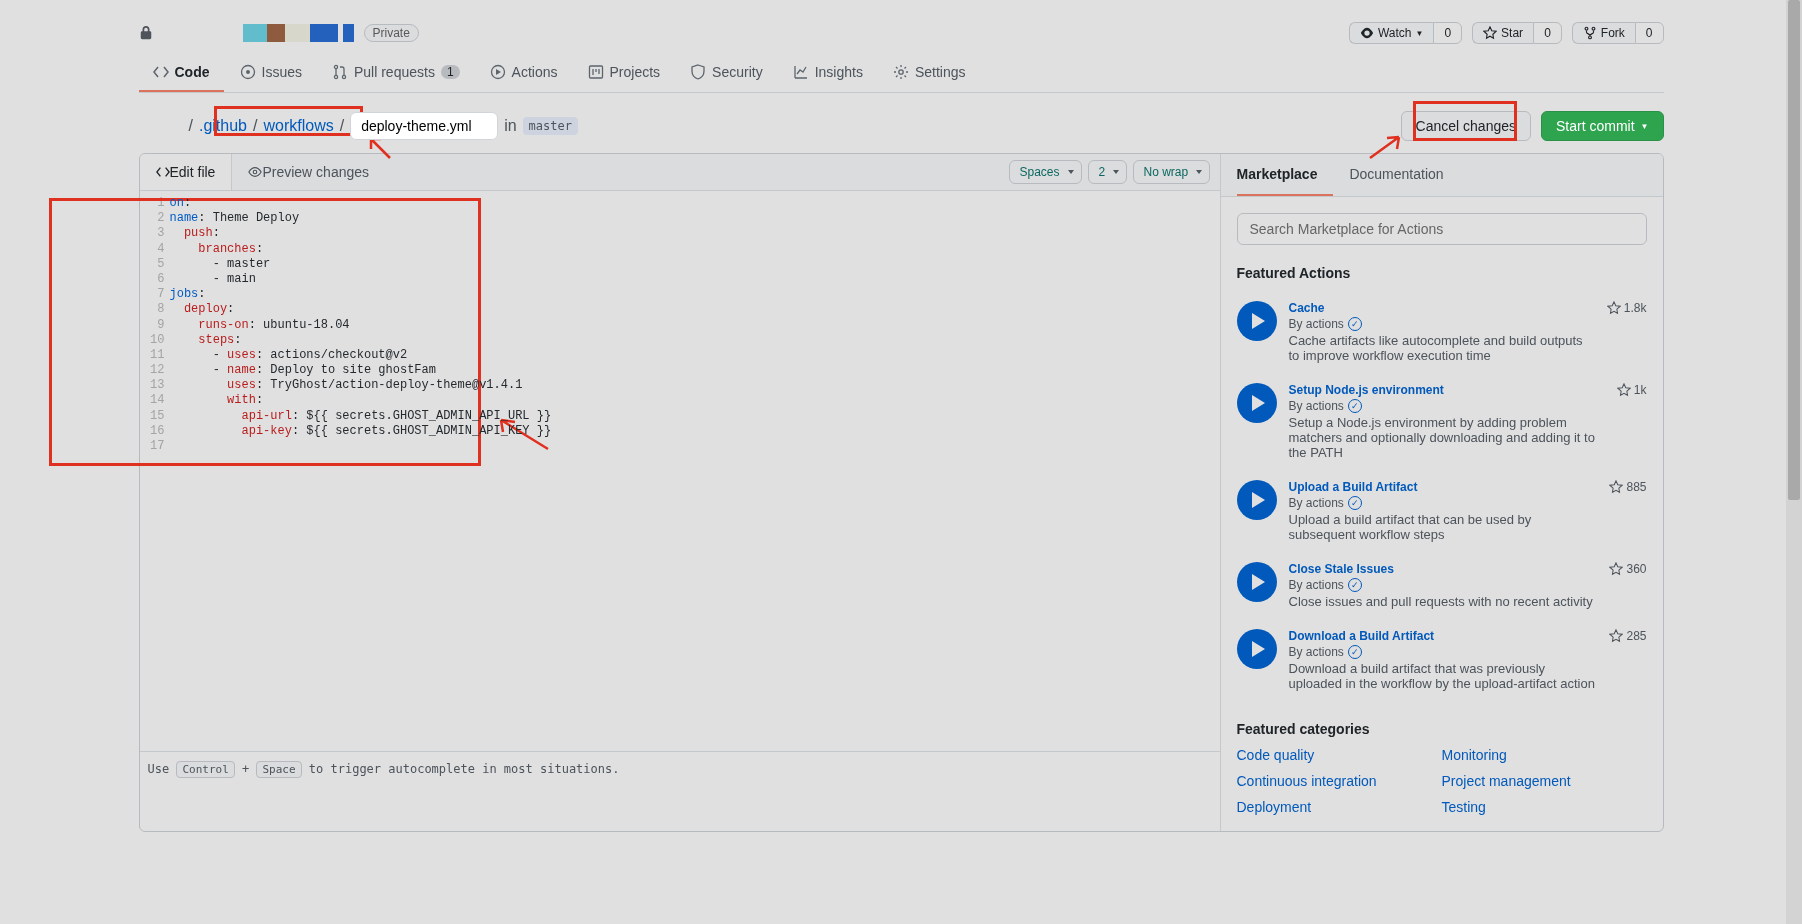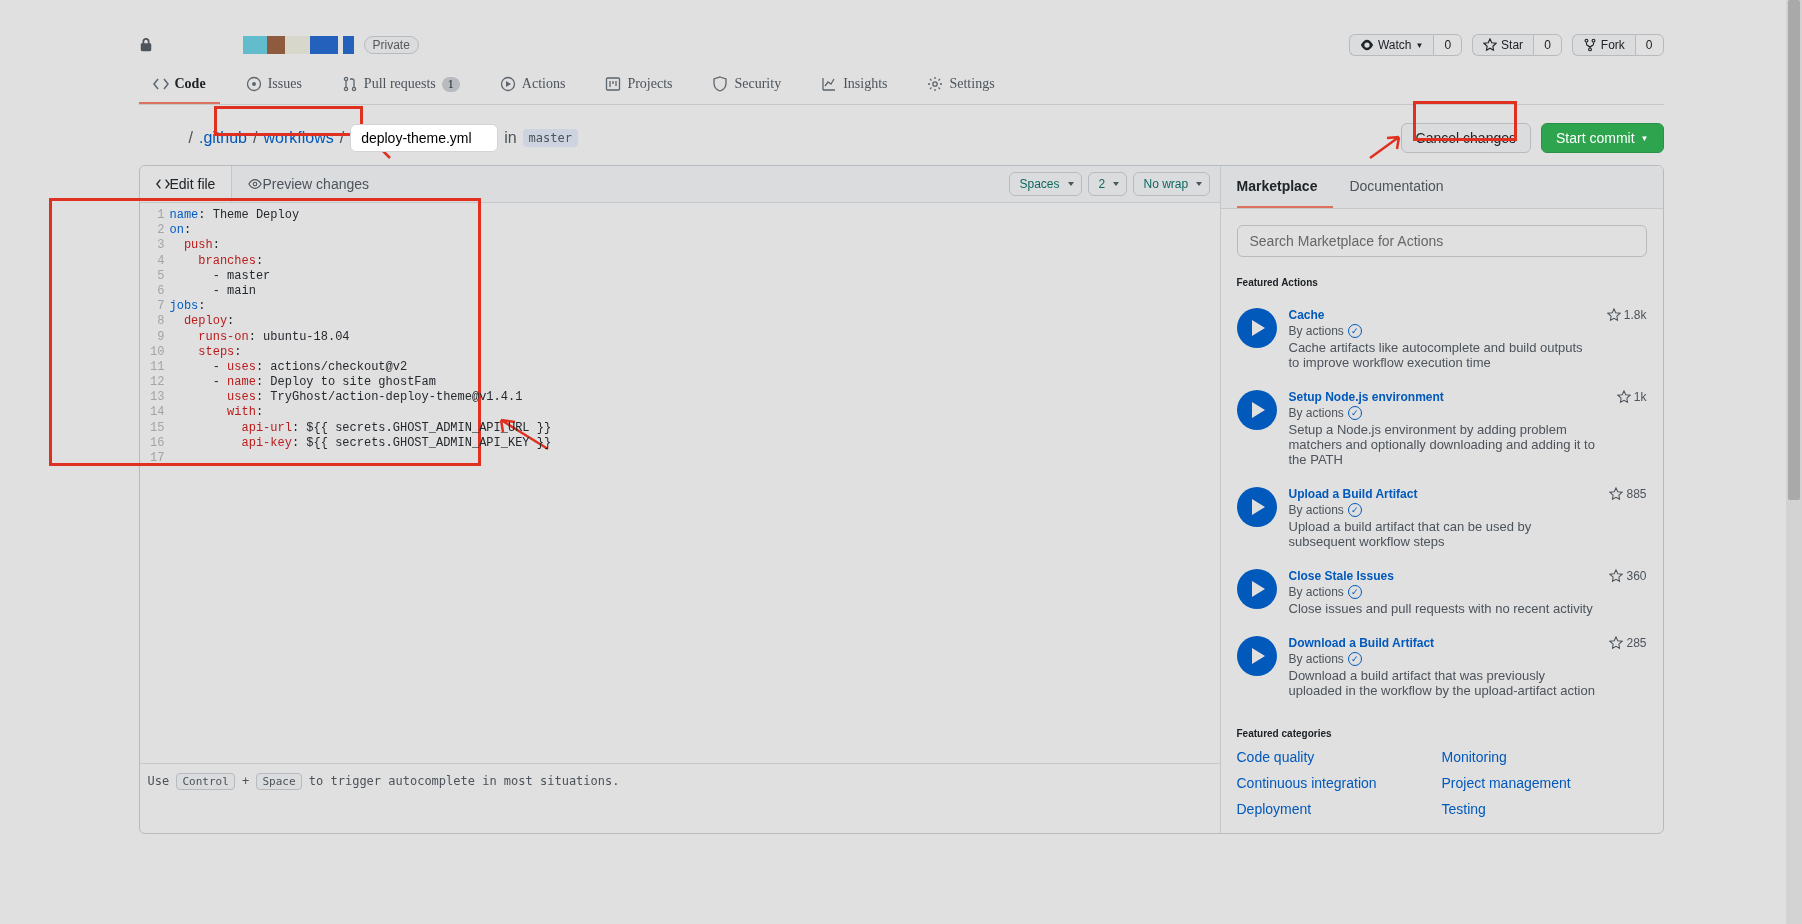--- a/index.html
+++ b/index.html
@@ -1,32 +1,32 @@
 <!DOCTYPE html>
 <html><head>
 <meta charset="utf-8">
 <style>
   * { box-sizing: border-box; margin: 0; padding: 0; }
   body { font-family: -apple-system, BlinkMacSystemFont, "Segoe UI", Helvetica, Arial, sans-serif; font-size: 14px; color: #24292e; background: #fff; position: relative; }
   .dim-overlay { position: fixed; inset: 0; background: rgba(0,0,0,0.12); pointer-events: none; z-index: 5; }
-  .container { width: 1525px; margin: 16px auto; position: relative; }
+  .container { width: 1525px; margin: 4px auto; position: relative; }
   
   
   .repo-header { display: flex; justify-content: space-between; align-items: center; padding: 18px 0 10px 0; }
   .repo-left { display: flex; align-items: center; gap: 10px; }
   .lock-icon { color: #586069; }
   .repo-name-img { width: 111px; height: 18px; background: linear-gradient(90deg,#6fd6e8 0 22%,#a36848 22% 38%,#f5f5e8 38% 60%,#2a6fd6 60% 86%,#fff 86% 90%,#2a6fd6 90% 100%); }
   .badge-private { font-size: 12px; color: #666; border: 1px solid #d1d5da; border-radius: 10px; padding: 1px 8px; background: #fafbfc; }
   .repo-actions { display: flex; gap: 10px; }
   .counter-btn { display: flex; align-items: stretch; }
   .counter-btn .btn-left { display: flex; align-items: center; gap: 4px; border: 1px solid #d1d5da; border-right: none; border-radius: 6px 0 0 6px; padding: 3px 10px; font-size: 12px; background: #fafbfc; color: #24292e; }
   .counter-btn .btn-right { border: 1px solid #d1d5da; border-radius: 0 6px 6px 0; padding: 3px 10px; font-size: 12px; background: #fff; }
   
   
-  .repo-tabs { display: flex; gap: 12px; border-bottom: 1px solid #e1e4e8; font-family: Liberation Serif, serif; }
+  .repo-tabs { display: flex; gap: 2px; border-bottom: 1px solid #e1e4e8; }
   .tab { display: flex; align-items: center; gap: 6px; padding: 10px 14px; font-size: 14px; color: #586069; border-bottom: 2px solid transparent; }
   .tab .ico { color: #6a737d; }
   .tab.active { border-bottom-color: #f9826c; color: #24292e; font-weight: 600; }
   .tab .pill { background: #d1d5da; color: #24292e; border-radius: 10px; font-size: 12px; padding: 0 6px; }
   
   
   .crumb-row { display: flex; align-items: center; justify-content: space-between; padding: 18px 0 12px 0; }
   .crumb-left { display: flex; align-items: center; gap: 6px; font-size: 16px; margin-left: 50px; }
   .crumb-left a { color: #0366d6; text-decoration: none; }
   .sep { color: #586069; }
@@ -59,21 +59,21 @@
   .footer-hint { padding: 10px 8px 12px 8px; font-size: 12px; color: #586069; border-top: 1px solid #e1e4e8; font-family: SFMono-Regular, Consolas, monospace; }
   .kbd { border: 1px solid #d1d5da; border-radius: 4px; padding: 1px 5px; background: #fafbfc; font-size: 11px; }
   
   
   .sidebar { width: 442px; display: flex; flex-direction: column; }
   .side-tabs { display: flex; border-bottom: 1px solid #e1e4e8; padding: 0 16px; background: #fafbfc; }
   .stab { padding: 12px 16px 12px 0; margin-right: 16px; font-size: 14px; color: #586069; border-bottom: 2px solid transparent; }
   .stab.active { border-bottom-color: #f9826c; color: #24292e; font-weight: 600; }
   .side-body { padding: 16px; overflow: auto; }
   .search-market { width: 100%; border: 1px solid #d1d5da; border-radius: 6px; padding: 7px 12px; font-size: 14px; background: #fff; }
-  .side-h { font-size: 10px; font-weight: 600; margin: 20px 0 10px 0; color: #24292e; }
+  .side-h { font-size: 14px; font-weight: 600; margin: 20px 0 10px 0; color: #24292e; }
   .action-item { display: flex; gap: 12px; padding: 10px 0; align-items: flex-start; }
   .action-icon { width: 40px; height: 40px; border-radius: 50%; background: #0366d6; display: flex; align-items: center; justify-content: center; flex-shrink: 0; }
   .action-icon::before { content: ""; width: 0; height: 0; border-left: 13px solid #fff; border-top: 8px solid transparent; border-bottom: 8px solid transparent; margin-left: 4px; }
   .action-body { flex: 1; }
   .action-title { font-weight: 600; color: #0366d6; font-size: 12px; }
   .action-by { font-size: 12px; color: #586069; display: flex; gap: 4px; margin: 2px 0; }
   .verified { width: 14px; height: 14px; border: 1.5px solid #0366d6; border-radius: 50%; display: inline-flex; align-items: center; justify-content: center; color: #0366d6; font-size: 9px; }
   .action-desc { font-size: 13px; color: #586069; margin-top: 2px; }
   .action-stars { display: flex; align-items: center; gap: 3px; font-size: 12px; color: #586069; }
   .cats { display: grid; grid-template-columns: 1fr 1fr; row-gap: 10px; margin-top: 8px; }
@@ -282,22 +282,22 @@
             <div>10</div>
             <div>11</div>
             <div>12</div>
             <div>13</div>
             <div>14</div>
             <div>15</div>
             <div>16</div>
             <div>17</div>
           </div>
         <div class="code-lines" style="position:relative; z-index:12;">
+          <div class="ln"><span class="tok-def">on</span><span>:</span></div>
           <div class="ln"><span class="tok-def">name</span><span>: Theme Deploy</span></div>
-          <div class="ln"><span class="tok-def">on</span><span>:</span></div>
           <div class="ln"><span class="tok-key">  push</span><span>:</span></div>
           <div class="ln"><span class="tok-key">    branches</span><span>:</span></div>
           <div class="ln"><span>      - master</span></div>
           <div class="ln"><span>      - main</span></div>
           <div class="ln"><span class="tok-def">jobs</span><span>:</span></div>
           <div class="ln"><span class="tok-key">  deploy</span><span>:</span></div>
           <div class="ln"><span class="tok-key">    runs-on</span><span>: ubuntu-18.04</span></div>
           <div class="ln"><span class="tok-key">    steps</span><span>:</span></div>
           <div class="ln"><span>      - </span><span class="tok-key">uses</span><span>: actions/checkout@v2</span></div>
           <div class="ln"><span>      - </span><span class="tok-key">name</span><span>: Deploy to site ghostFam</span></div>

